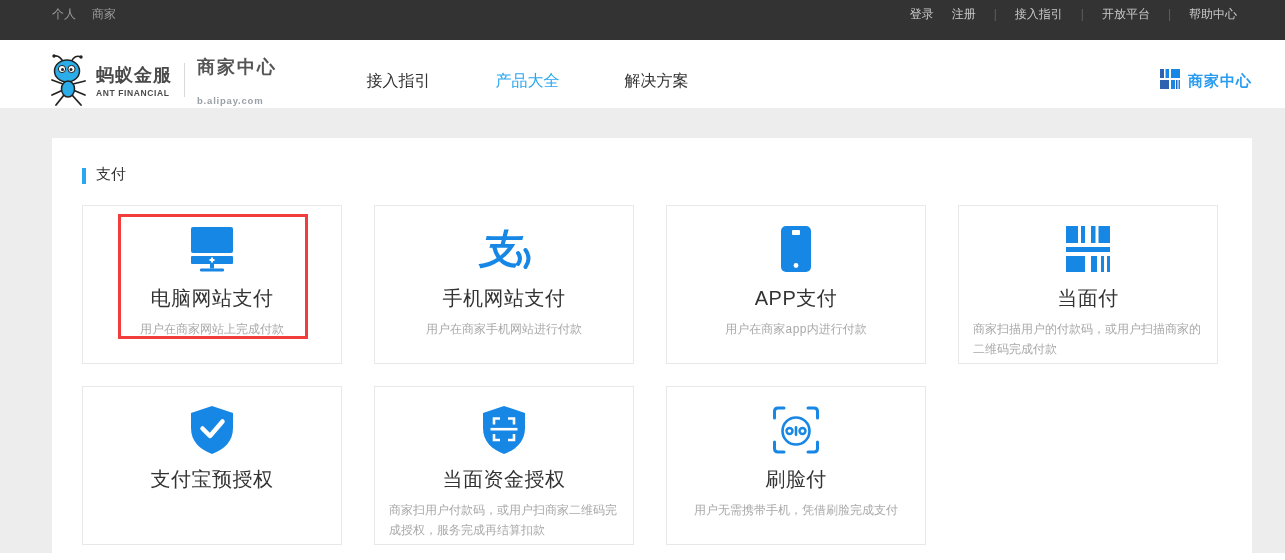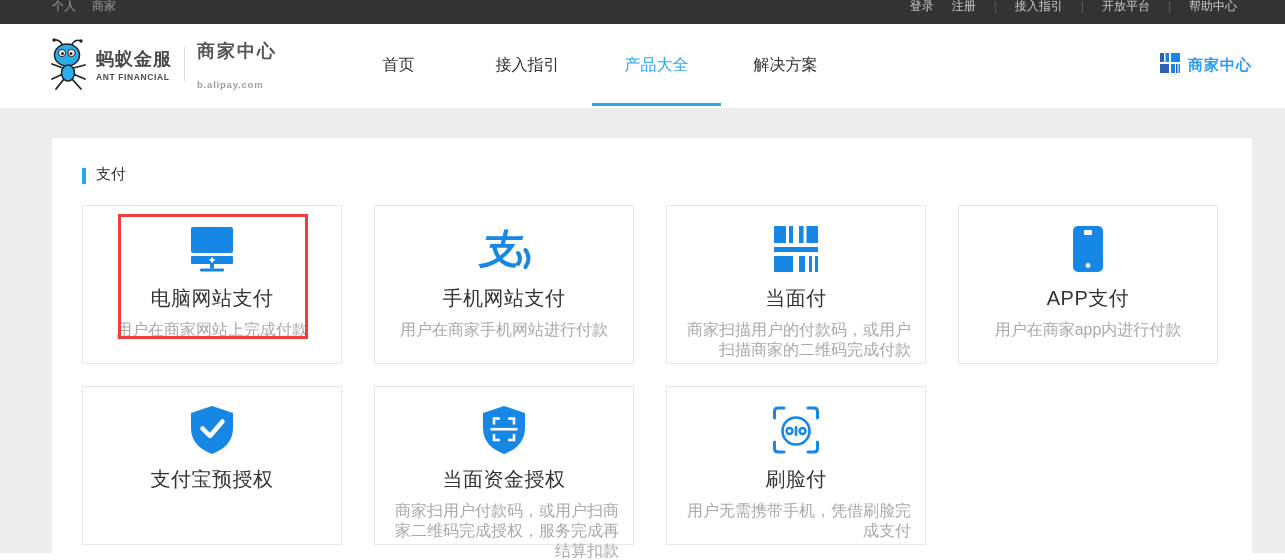--- a/index.html
+++ b/index.html
@@ -1,21 +1,21 @@
 <!DOCTYPE html>
 <html><head>
 <meta charset="utf-8">
 <style>
   * { margin:0; padding:0; box-sizing:border-box; }
   html,body { background:#fff; }
   body { font-family:"Liberation Sans","DejaVu Sans",sans-serif; }
   .viewport { position:relative; width:1285px; height:560px; overflow:hidden; background:#fff; }
 
   
-  .topbar { height:24px; background:#333333; display:flex; justify-content:space-between; align-items:center; padding:0 48px 12px 52px; font-size:12px; }
+  .topbar { height:40px; background:#333333; display:flex; justify-content:space-between; align-items:center; padding:0 48px 12px 52px; font-size:12px; }
   .topbar-left { display:flex; gap:16px; }
   .topbar-left span { color:#9b9b9b; cursor:pointer; }
   .topbar-right { display:flex; align-items:center; gap:18px; }
   .topbar-right .tb-link { color:#c9c9c9; cursor:pointer; }
   .topbar-right .tb-sep { color:#5e5e5e; font-size:12px; }
 
   
   .header { position:relative; height:58px; background:#fff; }
   .logo { position:absolute; left:50px; top:12px; display:flex; align-items:center; cursor:pointer; }
   .ant-icon { width:38px; height:56px; margin-right:8px; }
@@ -37,21 +37,21 @@
   .gray-band { position:absolute; top:108px; left:0; width:1285px; height:445px; background:#ededee; }
   .panel { position:absolute; left:52px; top:30px; width:1200px; min-height:460px; background:#fff; padding:27px 30px; }
 
   .section-title { display:flex; align-items:flex-end; gap:10px; font-size:15px; color:#333; margin-bottom:21px; }
   .title-bar { width:4px; height:16px; background:#2aa7ee; }
 
   .cards { display:grid; grid-template-columns:repeat(4,260px); column-gap:32px; row-gap:22px; }
   .card { position:relative; height:159px; background:#fff; border:1px solid #e8e8e8; display:flex; flex-direction:column; align-items:center; cursor:pointer; }
   .card-icon { height:46px; margin-top:20px; display:flex; align-items:center; justify-content:center; color:#1787e6; }
   .card-title { margin-top:13px; font-size:20px; color:#333; letter-spacing:0.5px;text-align:right; }
-  .card-desc { margin-top:8px; font-size:16px; color:#a9a9a9; line-height:20px; text-align:right; padding:0 14px; }
+  .card-desc { margin-top:8px; font-size:12px; color:#a9a9a9; line-height:20px; text-align:left; padding:0 14px;font-family:Liberation Mono, monospace; }
   .highlight-box { position:absolute; left:35px; top:8px; width:190px; height:125px; border:3px solid #f23d3d; pointer-events:none; }
 </style>
 </head>
 <body>
 
 <div class="viewport">
 
   <div class="topbar">
     <div class="topbar-left" id="topbar-left">
         <span>个人</span>
@@ -100,21 +100,20 @@
         <div class="brand-en">ANT FINANCIAL</div>
       </div>
       <div class="logo-divider"></div>
       <div class="site-block">
         <div class="site-cn">商家中心</div>
         <div class="site-en">b.alipay.com</div>
       </div>
     </div>
 
     <nav class="nav" id="main-nav">
-        <div class="nav-item">首页</div>
         <div class="nav-item">接入指引</div>
         <div class="nav-item active">产品大全</div>
         <div class="nav-item">解决方案</div>
       </nav>
 
     <div class="header-right">
       <span>
         <svg width="20" height="20" viewBox="0 0 20 20">
           <rect x="0" y="0" width="4" height="9" fill="#2e62b1"></rect>
           <rect x="5.5" y="0" width="3.5" height="9" fill="#1787e6"></rect>
@@ -159,45 +158,45 @@
       <path d="M41 27 q4 5.5 0 11"></path>
                   <path d="M48.5 24 q6 8.5 0 17"></path>
                 </g>
               </svg>
             </div>
             <div class="card-title">手机网站支付</div>
             <div class="card-desc">用户在商家手机网站进行付款</div>
           </div>
           <div class="card">
             <div class="card-icon">
+              <svg width="30" height="46" viewBox="0 0 30 46" fill="currentColor">
+    <rect x="0" y="0" width="30" height="46" rx="5"></rect>
+    <rect x="11" y="4" width="8" height="5" rx="1" fill="#fff"></rect>
+    <circle cx="15" cy="39.5" r="2.4" fill="#fff"></circle>
+              </svg>
+            </div>
+            <div class="card-title">APP支付</div>
+            <div class="card-desc">用户在商家app内进行付款</div>
+          </div>
+          <div class="card">
+            <div class="card-icon">
               <svg width="48" height="46" viewBox="0 0 48 46" fill="currentColor">
     <rect x="2" y="0" width="19" height="17"></rect>
     <rect x="27" y="0" width="19" height="17"></rect>
     <rect x="2" y="21" width="44" height="5"></rect>
     <rect x="2" y="30" width="19" height="16"></rect>
     <rect x="27" y="30" width="6" height="16"></rect>
                 <rect x="37" y="30" width="3" height="16"></rect>
                 <rect x="43" y="30" width="3" height="16"></rect>
     <rect x="14" y="0" width="3" height="17" fill="#fff"></rect>
                 <rect x="31.5" y="0" width="3" height="17" fill="#fff"></rect>
               </svg>
             </div>
             <div class="card-title">当面付</div>
             <div class="card-desc">商家扫描用户的付款码，或用户扫描商家的二维码完成付款</div>
-          </div>
-          <div class="card">
-            <div class="card-icon">
-              <svg width="30" height="46" viewBox="0 0 30 46" fill="currentColor">
-    <rect x="0" y="0" width="30" height="46" rx="5"></rect>
-    <rect x="11" y="4" width="8" height="5" rx="1" fill="#fff"></rect>
-    <circle cx="15" cy="39.5" r="2.4" fill="#fff"></circle>
-              </svg>
-            </div>
-            <div class="card-title">APP支付</div>
-            <div class="card-desc">用户在商家app内进行付款</div>
           </div>
           <div class="card">
             <div class="card-icon">
               <svg width="46" height="48" viewBox="0 0 46 48" fill="currentColor">
     <path d="M23 0 L44 7 V22 C44 35 35.5 43.5 23 48 C10.5 43.5 2 35 2 22 V7 Z"></path>
     <path d="M13.5 22.5 L21 30 L33.5 15.5" fill="none" stroke="#fff" stroke-width="4.5" stroke-linecap="round" stroke-linejoin="round"></path>
               </svg>
             </div>
             <div class="card-title">支付宝预授权</div>
           </div>

